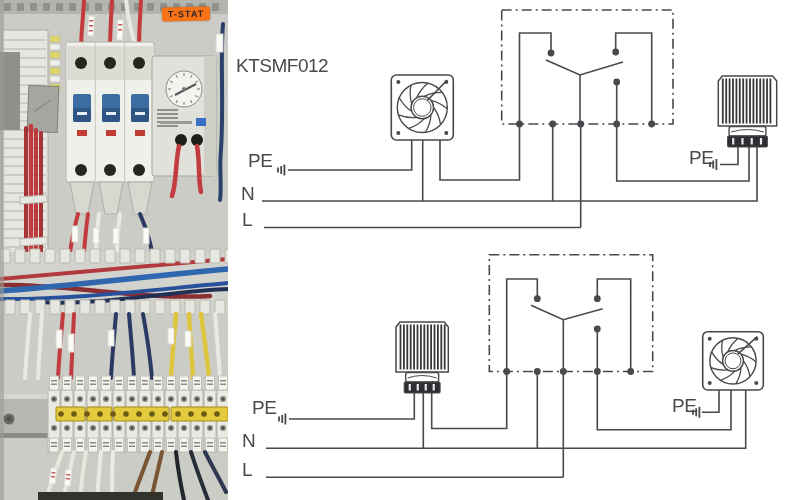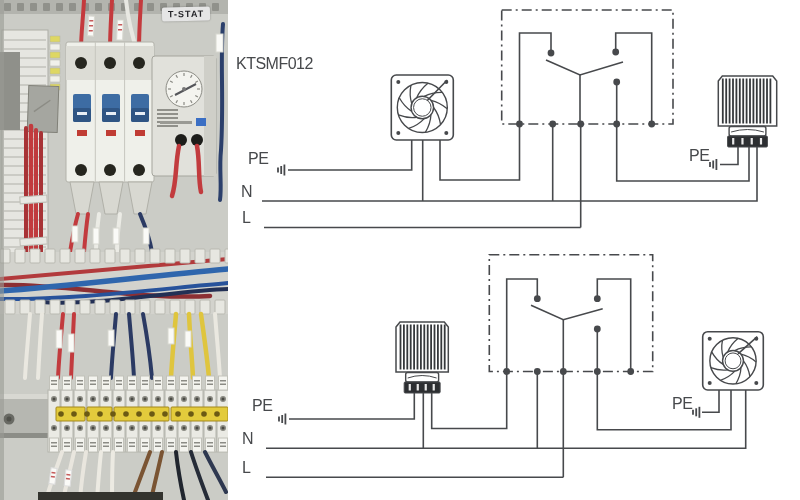--- a/index.html
+++ b/index.html
@@ -1,23 +1,23 @@
 <!DOCTYPE html>
 <html><head>
 <meta charset="utf-8">
 <style>
   html,body{margin:0;padding:0;background:#fff;}
   .stage{position:relative;width:800px;height:500px;overflow:hidden;background:#fff;
          font-family:"Liberation Sans",sans-serif;}
   .photo{position:absolute;left:0;top:0;width:228px;height:500px;}
-  .tstat{position:absolute;left:162px;top:7px;background:#e5e5e5;color:#26262a;
+  .tstat{position:absolute;left:162px;top:7px;background:#f97316;color:#26262a;
          font-size:9px;font-weight:bold;letter-spacing:1px;padding:2px 6px;
          border-radius:2px;box-shadow:0 0 2px rgba(0,0,0,.35);transform:rotate(-1deg);}
   .diagrams{position:absolute;left:228px;top:0;width:572px;height:500px;background:#fff;}
-  .dlabel{position:absolute;color:#47494c;font-size:16px;line-height:1;letter-spacing:-0.5px;white-space:nowrap;}
+  .dlabel{position:absolute;color:#47494c;font-size:19px;line-height:1;letter-spacing:-0.5px;white-space:nowrap;}
   .model-top{left:8px;top:56px;}
   .pe-top-left{left:20px;top:151px;}
   .n-top{left:13px;top:184px;}
   .l-top{left:14px;top:210px;}
   .pe-top-right{left:461px;top:148px;}
   .model-bottom{left:5px;top:311px;}
   .pe-bottom-left{left:24px;top:398px;}
   .n-bottom{left:14px;top:431px;}
   .l-bottom{left:14px;top:460px;}
   .pe-bottom-right{left:444px;top:396px;}

